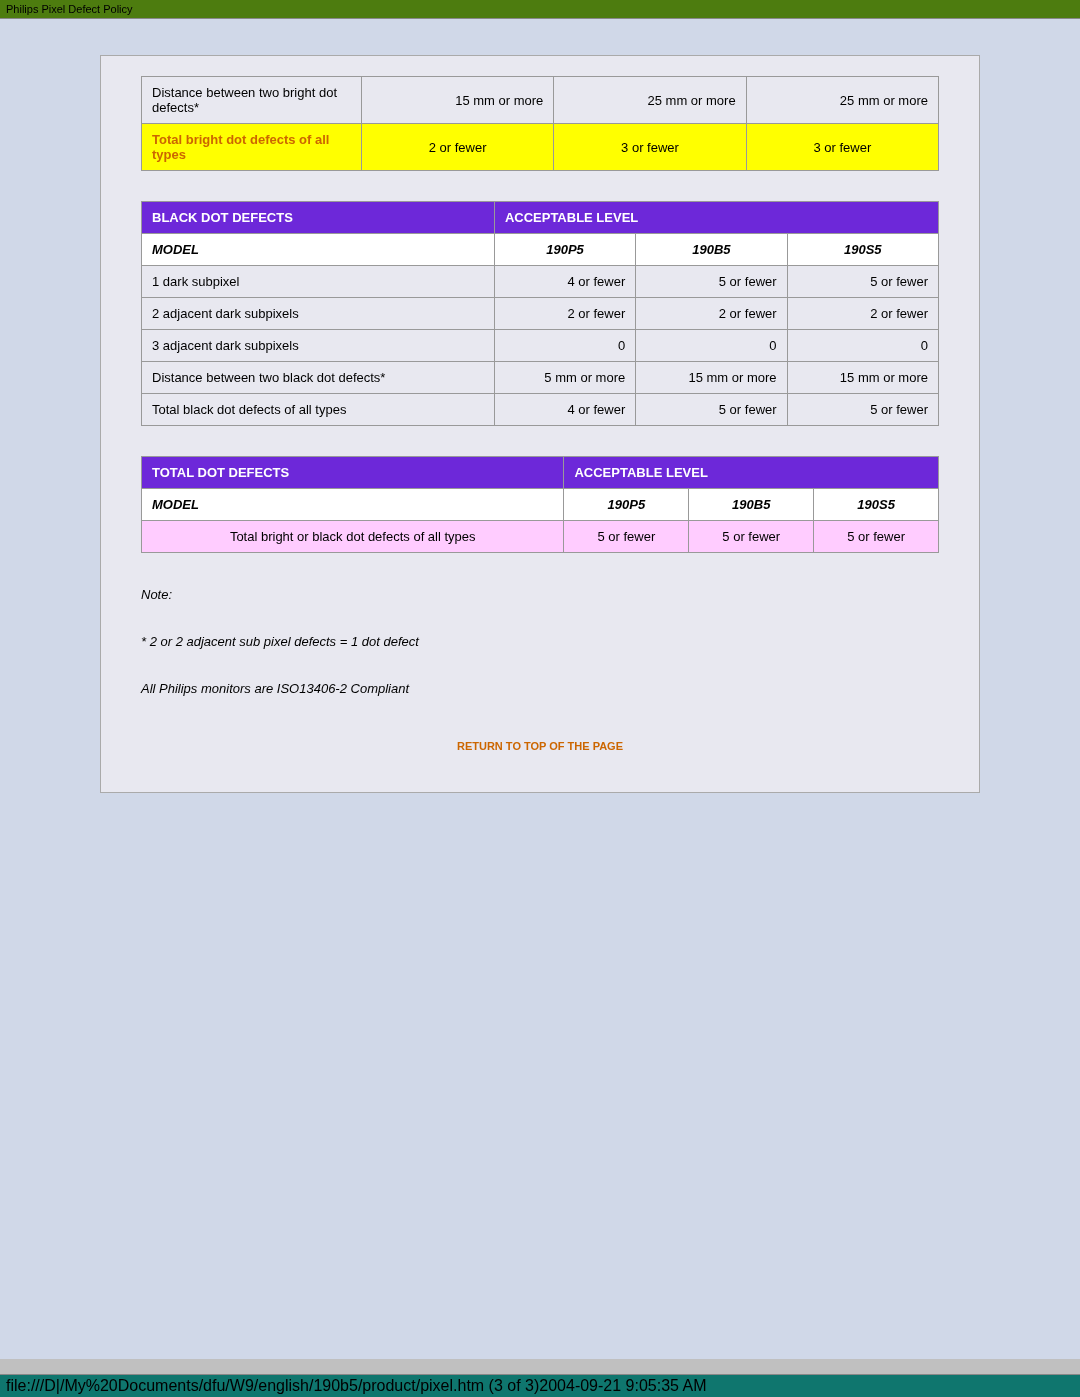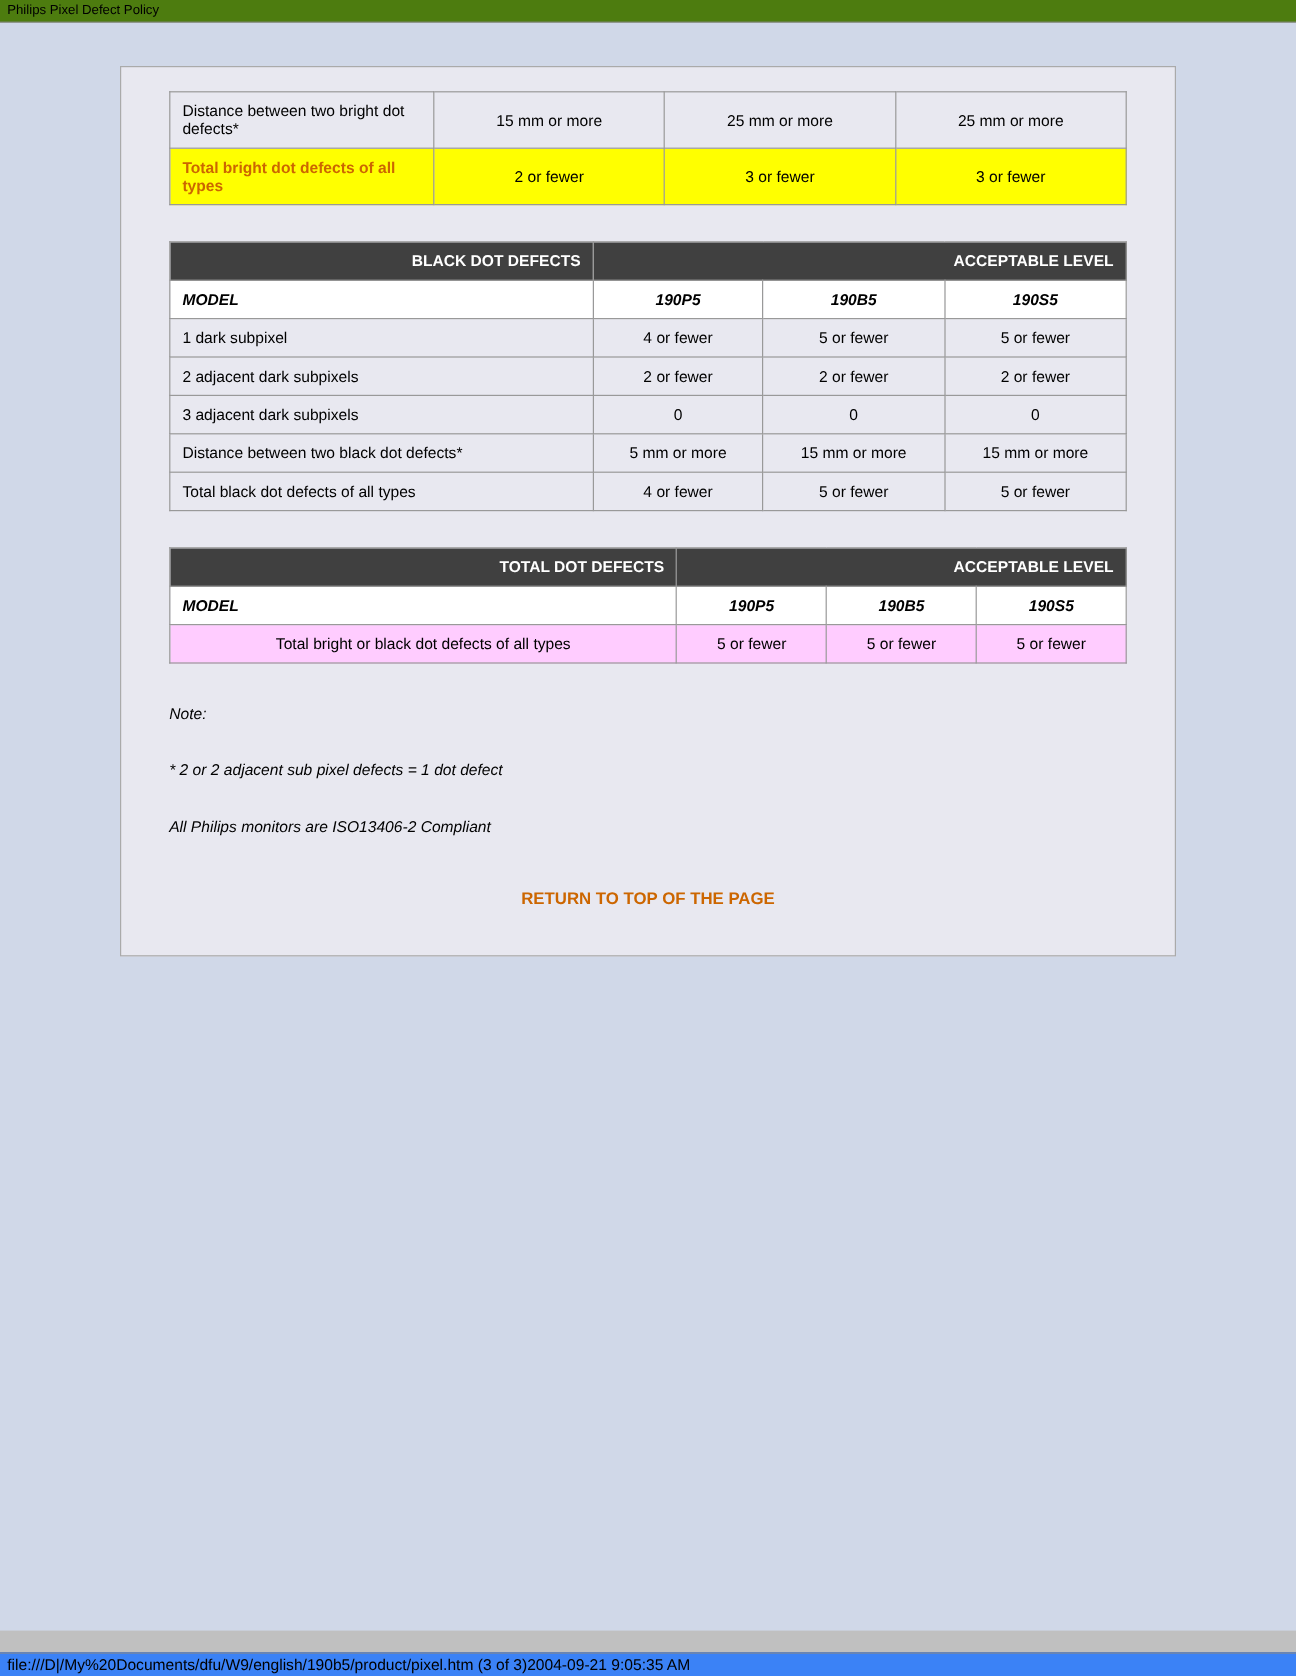--- a/index.html
+++ b/index.html
@@ -39,25 +39,25 @@
     }
 
     table td, table th {
       border: 1px solid #999;
       padding: 8px 10px;
       vertical-align: middle;
       text-align: left;
     }
 
     .header-dark {
-      background: #404040;
+      background: #6d28d9;
       color: #fff;
       font-weight: bold;
       text-transform: uppercase;
-      text-align: right;
+      text-align: left;
     }
 
     .model-row {
       font-style: italic;
       background: #ffffff;
     }
 
     .model-row td {
       font-weight: bold;
       text-align: center;
@@ -90,48 +90,48 @@
 
     .pink-row td {
       text-align: center;
     }
 
     .pink-row td:first-child {
       text-align: center;
     }
 
     .normal-row td:not(:first-child) {
-      text-align: center;
+      text-align: right;
     }
 
     .first-table td:first-child {
       width: 220px;
     }
 
     .note-section {
       margin: 10px 0 20px 0;
       font-style: italic;
       line-height: 1.8;
     }
 
     .return-link {
       text-align: center;
       color: #cc6600;
       font-weight: bold;
-      font-size: 14px;
+      font-size: 11px;
       margin-top: 40px;
       text-decoration: none;
       display: block;
       cursor: pointer;
     }
 
     .status-bar {
-      background: #3b82f6;
+      background: #0f766e;
       padding: 2px 6px;
-      font-size: 13px;
+      font-size: 16px;
       border-top: 1px solid #888;
       position: fixed;
       bottom: 0;
       left: 0;
       right: 0;
     }
   </style>
 </head>
 <body>
 

